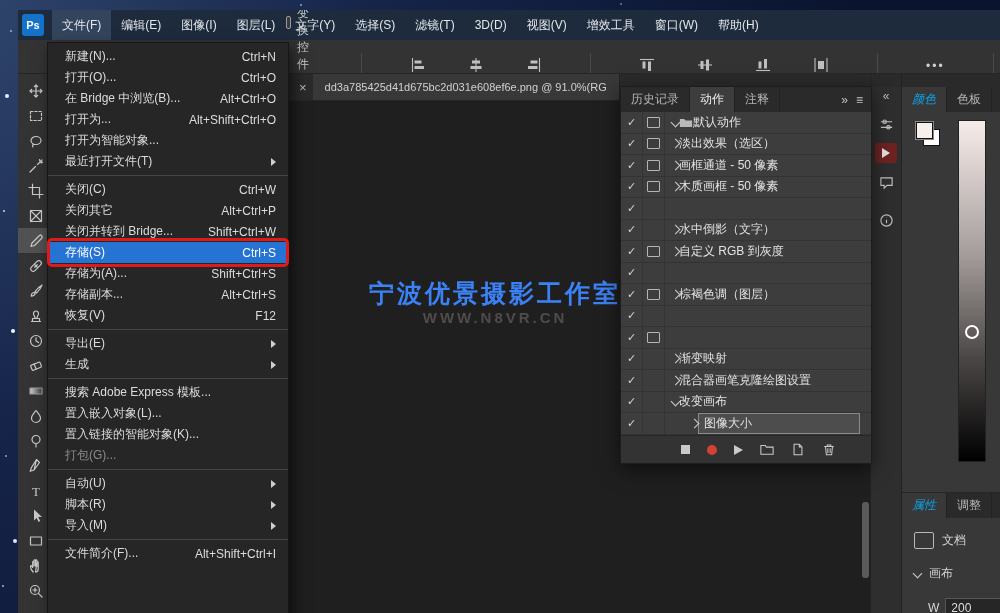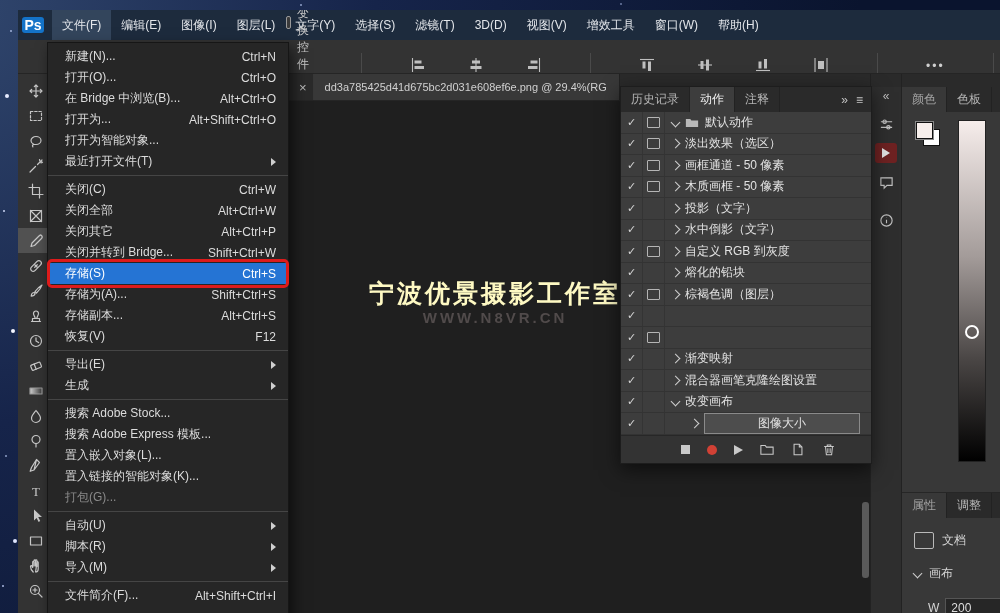--- a/index.html
+++ b/index.html
@@ -7,22 +7,22 @@
        font-family:"Liberation Sans","DejaVu Sans",sans-serif;
        background:radial-gradient(circle at -5% 0%, #31476e 0%, #16244a 35%, #0a142e 75%);}
   .stars{position:absolute;left:0;top:0;width:2px;height:2px;border-radius:50%;background:transparent;
        box-shadow:6px 95px 0 1px #e8ecff,10px 30px 0 0 #9fb0d8,3px 210px 0 0 #cdd6f4,12px 330px 0 1px #f4f6ff,
        5px 455px 0 0 #8fa0c8,14px 540px 0 1px #e0e6ff,2px 585px 0 0 #aab8e0,300px 4px 0 0 #8fa0c8,620px 3px 0 0 #6c7ba3;}
   .app{position:absolute;left:18px;top:10px;width:982px;height:603px;background:#1f1f1f;
        display:flex;flex-direction:column;overflow:hidden;}
 
   
   .menubar{height:30px;background:#1d2b3d;display:flex;align-items:center;flex:0 0 auto;}
-  .ps-logo{width:22px;height:16px;margin:0 8px 0 4px;background:#1473c8;color:#fff;border-radius:3px;
-       font-size:14px;font-weight:bold;display:flex;align-items:center;justify-content:center;}
+  .ps-logo{width:22px;height:22px;margin:0 8px 0 4px;background:#1473c8;color:#fff;border-radius:3px;
+       font-size:11px;font-weight:bold;display:flex;align-items:center;justify-content:center;}
   .menu-item{padding:0 10px;height:100%;display:flex;align-items:center;color:#e3e6ea;font-size:12px;cursor:default;}
   .menu-item.open{background:#33455c;}
 
   
   .options-bar{height:33px;background:#333;border-bottom:1px solid #252525;display:flex;align-items:flex-end;
        color:#c9c9c9;font-size:12px;padding-left:268px;flex:0 0 auto;gap:34px;}
   .cb{width:11px;height:11px;border:1px solid #9a9a9a;border-radius:2px;display:inline-block;margin-right:6px;background:#3a3a3a;}
   .optlabel{display:flex;align-items:center;}
   .vsep{width:1px;height:20px;background:#4a4a4a;margin:0 10px;flex:0 0 auto;}
   .oicon{width:16px;height:16px;margin:0 4px;flex:0 0 auto;}
@@ -42,42 +42,42 @@
   .tool svg{width:16px;height:16px;fill:none;stroke:#c9c9c9;stroke-width:1.2;stroke-linecap:round;stroke-linejoin:round;}
 
   
   .center{flex:1;display:flex;flex-direction:column;min-width:0;}
   .tab-strip{height:26px;background:#2a2a2a;display:flex;align-items:stretch;padding-left:238px;flex:0 0 auto;
        border-bottom:1px solid #252525;}
   .tab-close{color:#bdbdbd;font-size:13px;display:flex;align-items:center;padding:0 6px;}
   .doc-tab{background:#383838;color:#d0d0d0;font-size:11px;display:flex;align-items:center;
        padding:0 12px;border-right:1px solid #222;max-width:330px;white-space:nowrap;overflow:hidden;}
   .canvas{flex:1;background:#1f1f1f;position:relative;overflow:hidden;}
-  .wm1{position:absolute;left:54%;top:176px;transform:translateX(-50%);color:#fef9c3;font-size:25px;
+  .wm1{position:absolute;left:54%;top:176px;transform:translateX(-50%);color:#3b82f6;font-size:25px;
        font-weight:bold;letter-spacing:3px;white-space:nowrap;}
   .wm2{position:absolute;left:54%;top:208px;transform:translateX(-50%);color:#514b4b;font-size:15px;
        font-weight:bold;letter-spacing:3px;}
   .vscroll{position:absolute;right:1px;top:0;bottom:0;width:8px;}
   .vthumb{position:absolute;right:0;top:401px;width:7px;height:76px;background:#5a5a5a;border-radius:3px;}
 
   
   .dockA{width:30px;background:#2e2e2e;border-left:1px solid #222;display:flex;flex-direction:column;
        align-items:center;flex:0 0 auto;}
   .topgap{height:13px;width:100%;background:#2a2a2a;flex:0 0 auto;}
   .dock-collapse{color:#bdbdbd;font-size:12px;height:18px;display:flex;align-items:center;}
   .dock-icon{width:22px;height:20px;margin-top:9px;display:flex;align-items:center;justify-content:center;border-radius:3px;}
   .dock-icon svg{width:15px;height:15px;stroke:#c3c3c3;fill:none;stroke-width:1.2;}
   .dock-icon.red{background:#6e2222;}
   .tri{width:0;height:0;border-left:8px solid #e3e3e3;border-top:5px solid transparent;border-bottom:5px solid transparent;}
 
   
   .colorcol{width:98px;background:#383838;border-left:1px solid #222;display:flex;flex-direction:column;flex:0 0 auto;}
   .ptabs{height:25px;background:#2a2a2a;display:flex;flex:0 0 auto;}
   .ptab{padding:0 10px;display:flex;align-items:center;font-size:12px;color:#b5b5b5;background:#2a2a2a;border-right:1px solid #222;}
-  .ptab.active{background:#383838;color:#a3a3a3;}
+  .ptab.active{background:#383838;color:#0ea5e9;font-style:italic;}
   .color-pane{height:405px;display:flex;flex-direction:column;flex:0 0 auto;}
   .color-body{flex:1;position:relative;}
   .fgbg{position:absolute;left:14px;top:10px;width:26px;height:26px;}
   .bgsw{position:absolute;left:7px;top:7px;width:15px;height:15px;background:#fff;border:1px solid #111;}
   .fgsw{position:absolute;left:0;top:0;width:15px;height:15px;background:#f7efec;border:1px solid #111;box-shadow:0 0 0 1px #888;}
   .grad{position:absolute;right:14px;top:8px;width:26px;height:340px;border:1px solid #222;
        background:linear-gradient(180deg,#f6edeb 0%,#a39b99 40%,#4a4645 70%,#000 100%);}
   .ring{position:absolute;left:50%;top:62%;width:10px;height:10px;border:2px solid #fff;border-radius:50%;
        transform:translate(-50%,-50%);}
   .props-pane{flex:1;display:flex;flex-direction:column;border-top:1px solid #262626;}
@@ -97,21 +97,21 @@
   .atabs{height:25px;background:#2a2a2a;display:flex;flex:0 0 auto;}
   .atab{padding:0 10px;display:flex;align-items:center;font-size:12px;color:#b5b5b5;border-right:1px solid #222;}
   .atab.active{background:#3d3d3d;color:#f0f0f0;}
   .atabs-right{margin-left:auto;display:flex;align-items:center;gap:8px;padding:0 8px;color:#c5c5c5;font-size:12px;}
   .alist{flex:1;display:flex;flex-direction:column;}
   .arow{flex:1;display:flex;align-items:stretch;border-bottom:1px solid #333;font-size:12px;color:#e2e2e2;}
   .c-check{width:21px;border-right:1px solid #343434;display:flex;align-items:center;justify-content:center;
        color:#d5d5d5;font-size:11px;flex:0 0 auto;}
   .c-dlg{width:21px;border-right:1px solid #343434;display:flex;align-items:center;justify-content:center;flex:0 0 auto;}
   .dlg{width:11px;height:9px;border:1px solid #b5b5b5;border-radius:1px;}
-  .c-body{flex:1;display:flex;align-items:center;gap:6px;padding-left:7px;min-width:0;text-align:center;}
+  .c-body{flex:1;display:flex;align-items:center;padding-left:7px;min-width:0;}
   .arow.child .c-body{padding-left:26px;}
   .albl{white-space:nowrap;overflow:hidden;}
   .selbox{flex:1;margin-right:11px;background:#4d4d4d;border:1px solid #8a8a8a;padding:1px 5px;white-space:nowrap;}
   .fold{width:14px;height:11px;flex:0 0 auto;}
   .fold path{fill:#b9b9b9;}
   .a-controls{height:27px;background:#333;border-top:1px solid #272727;display:flex;align-items:center;
        gap:17px;padding-left:60px;flex:0 0 auto;}
   .t-stop{width:9px;height:9px;background:#c9c9c9;}
   .t-rec{width:10px;height:10px;border-radius:50%;background:#d14135;}
   .t-play{width:0;height:0;border-left:9px solid #c9c9c9;border-top:5px solid transparent;border-bottom:5px solid transparent;}
@@ -343,21 +343,21 @@
             <circle cx="7" cy="7" r="4.5"></circle>
             <path d="M10.4 10.4L14 14M5 7h4M7 5v4"></path>
           </svg>
         </div>
     </div>
 
     <div class="center">
       <div class="tab-strip">
         <span class="tab-close">×</span>
         <div class="doc-tab">
-          <span>dd3a785425d41d675bc2d031e608ef6e.png @ 29.4%(RG</span>
+          <span>dd3a785425d41d675bc2d031e608ef6e.png @ 91.0%(RG</span>
         </div>
       </div>
       <div class="canvas">
         <div class="wm1">宁波优景摄影工作室</div>
         <div class="wm2">WWW.N8VR.CN</div>
         <div class="vscroll">
             <div class="vthumb"></div>
           </div>
       </div>
     </div>
@@ -479,24 +479,20 @@
           <i class="dlg"></i>
         </span>
       <span class="c-body">
           <i class="chev r"></i>
         <span class="albl">木质画框 - 50 像素</span>
         </span>
     </div>
     <div class="arow">
       <span class="c-check">✓</span>
       <span class="c-dlg"></span>
-      <span class="c-body">
-          <i class="chev r"></i>
-        <span class="albl">投影（文字）</span>
-        </span>
     </div>
     <div class="arow">
       <span class="c-check">✓</span>
       <span class="c-dlg"></span>
       <span class="c-body">
           <i class="chev r"></i>
         <span class="albl">水中倒影（文字）</span>
         </span>
     </div>
     <div class="arow">
@@ -505,24 +501,20 @@
           <i class="dlg"></i>
         </span>
       <span class="c-body">
           <i class="chev r"></i>
         <span class="albl">自定义 RGB 到灰度</span>
         </span>
     </div>
     <div class="arow">
       <span class="c-check">✓</span>
       <span class="c-dlg"></span>
-      <span class="c-body">
-          <i class="chev r"></i>
-        <span class="albl">熔化的铅块</span>
-        </span>
     </div>
     <div class="arow">
       <span class="c-check">✓</span>
       <span class="c-dlg">
           <i class="dlg"></i>
         </span>
       <span class="c-body">
           <i class="chev r"></i>
         <span class="albl">棕褐色调（图层）</span>
         </span>
@@ -610,24 +602,20 @@
   <div class="mrow">
       <span>最近打开文件(T)</span>
       <span class="arr"></span>
     </div>
   <div class="msep"></div>
   <div class="mrow">
       <span>关闭(C)</span>
       <span class="sc">Ctrl+W</span>
     </div>
   <div class="mrow">
-      <span>关闭全部</span>
-      <span class="sc">Alt+Ctrl+W</span>
-    </div>
-  <div class="mrow">
       <span>关闭其它</span>
       <span class="sc">Alt+Ctrl+P</span>
     </div>
   <div class="mrow">
       <span>关闭并转到 Bridge...</span>
       <span class="sc">Shift+Ctrl+W</span>
     </div>
   <div class="mrow hl">
       <span>存储(S)</span>
       <span class="sc">Ctrl+S</span>
@@ -649,23 +637,20 @@
   <div class="mrow">
       <span>导出(E)</span>
       <span class="arr"></span>
     </div>
   <div class="mrow">
       <span>生成</span>
       <span class="arr"></span>
     </div>
   <div class="msep"></div>
   <div class="mrow">
-      <span>搜索 Adobe Stock...</span>
-    </div>
-  <div class="mrow">
       <span>搜索 Adobe Express 模板...</span>
     </div>
   <div class="mrow">
       <span>置入嵌入对象(L)...</span>
     </div>
   <div class="mrow">
       <span>置入链接的智能对象(K)...</span>
     </div>
   <div class="mrow dis">
       <span>打包(G)...</span>

